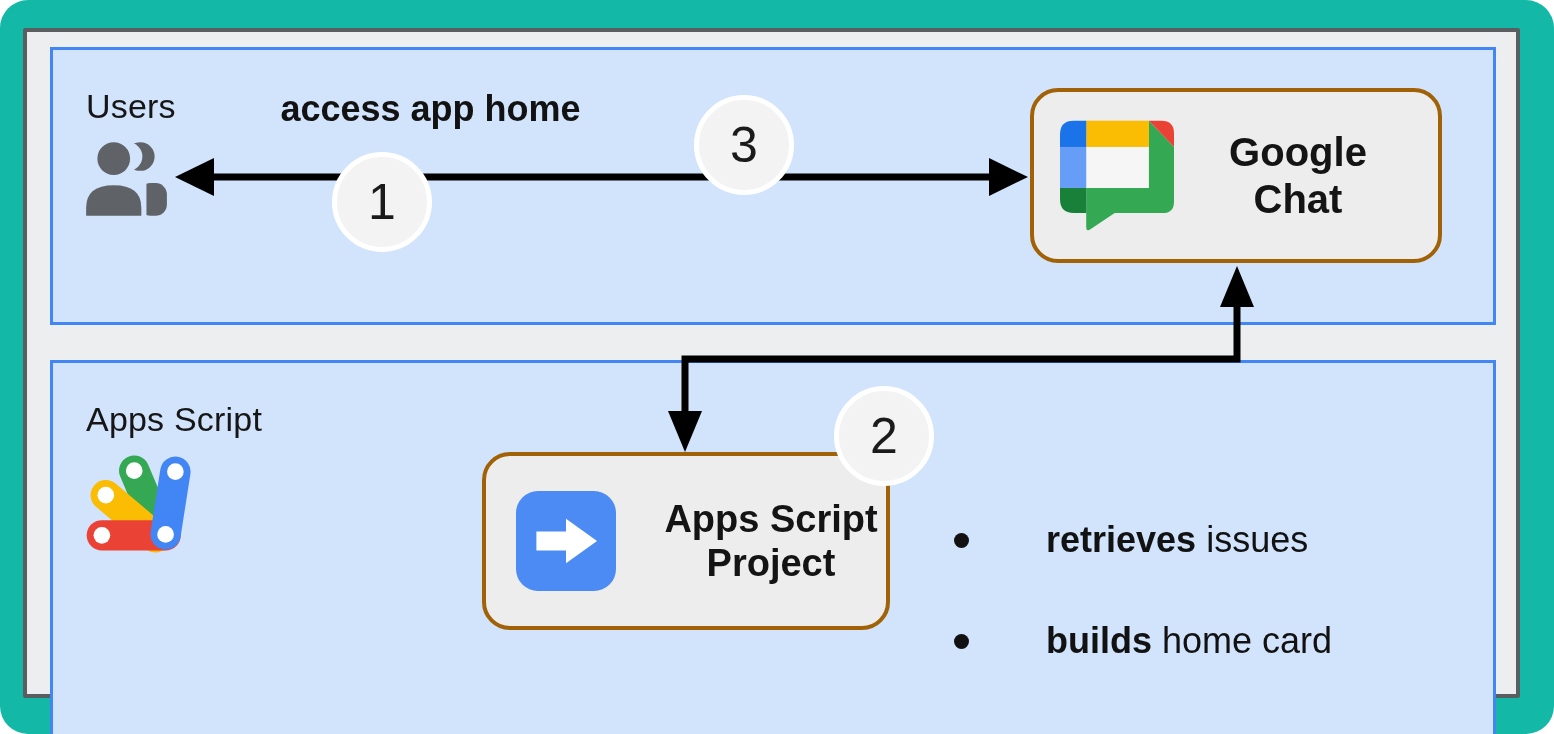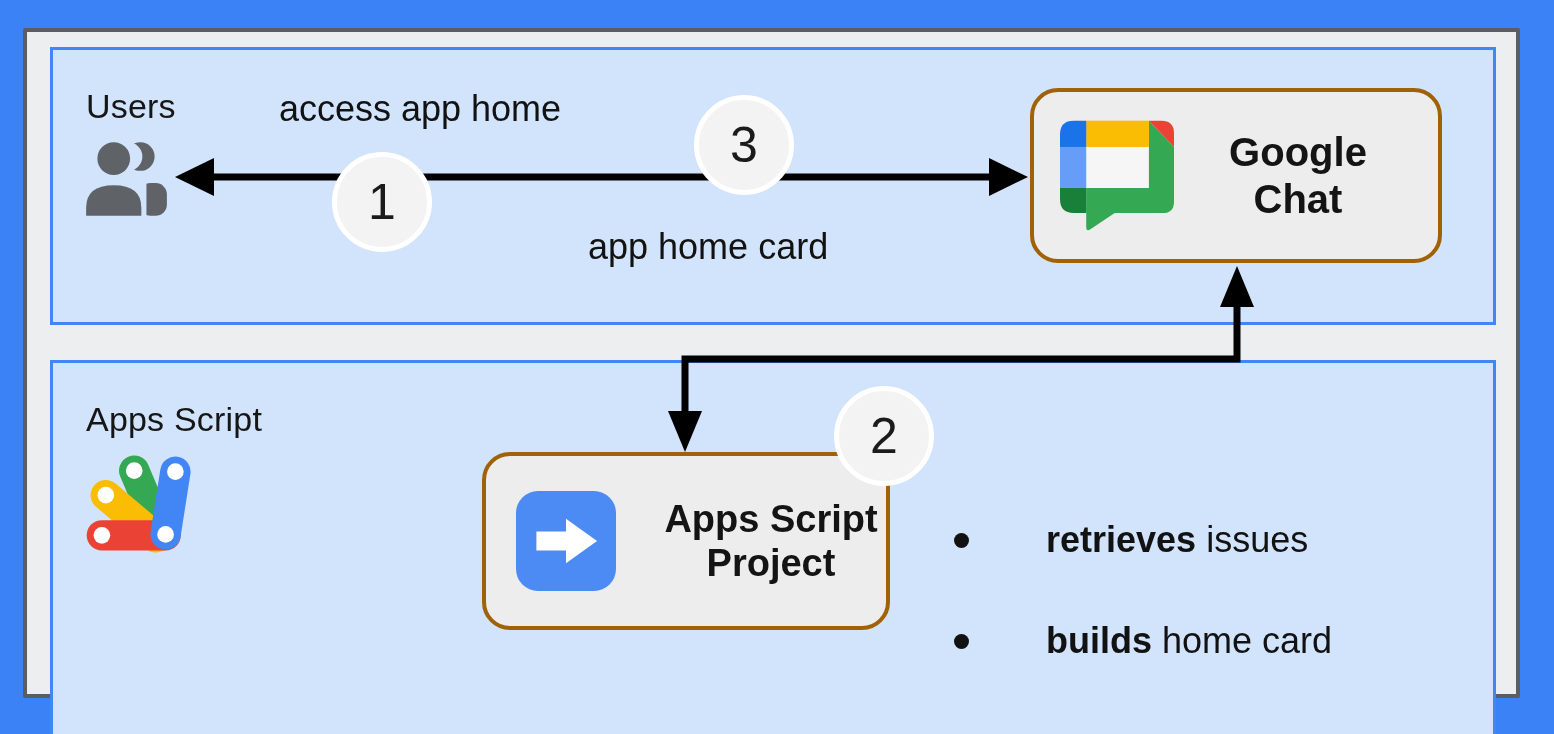--- a/index.html
+++ b/index.html
@@ -1,39 +1,39 @@
 <!DOCTYPE html>
 <html><head>
 <meta charset="utf-8">
 <style>
   * { margin:0; padding:0; box-sizing:border-box; }
   html,body { background:#ffffff; }
   .canvas {
     position:relative; width:1554px; height:734px;
-    background:#3b82f6; overflow:hidden;
-    font-family:"Liberation Sans", sans-serif; color:#151515;
+    background:#14b8a6; overflow:hidden;
+    font-family:"Liberation Sans", sans-serif; color:#151515;border-radius:28px;
   }
   .frame {
     position:absolute; left:23px; top:28px; width:1497px; height:670px;
     background:#edeef0; border:4px solid #5b5e61; border-radius:2px;
   }
   .lane {
     position:absolute; left:50px; width:1446px;
     background:#d2e3fc; border:3px solid #4285f4;
   }
   .lane.users { top:47px; height:278px; }
   .lane.apps  { top:360px; height:407px;text-decoration:underline; }
   .lane-label { position:absolute; font-size:34px; font-weight:400; color:#161616; letter-spacing:0.2px; }
   .lane.users .lane-label { left:33px; top:37px; }
   .lane.apps  .lane-label { left:33px; top:37px; }
 
   .arrow-overlay { position:absolute; left:0; top:0; width:1554px; height:734px; }
 
   .edge-label { position:absolute; font-size:36px; color:#121212; white-space:nowrap; }
-  .edge-label .b { font-weight:400; }
+  .edge-label .b { font-weight:700;margin-left:21px; }
   .edge-label.request { left:240px; top:88px; width:360px; text-align:center; font-weight:700; }
   .edge-label.response { left:588px; top:226px; }
 
   .step-badge {
     position:absolute; width:100px; height:100px; border-radius:50%;
     background:#f3f3f3; border:5px solid #ffffff;
     display:flex; align-items:center; justify-content:center;
     font-size:50px; color:#1b1b1b;
   }
   .step-badge.s1 { left:332px; top:152px; }
@@ -110,23 +110,20 @@
     <g>
       <path d="M685,414 L685,359 L1237,359 L1237,304" fill="none" stroke="#000" stroke-width="7"></path>
       <polygon points="685,452 668,411 702,411" fill="#000"></polygon>
       <polygon points="1237,266 1220,307 1254,307" fill="#000"></polygon>
     </g>
   </svg>
 
   <div class="edge-label request">
     <span class="b">access app home</span>
   </div>
-  <div class="edge-label response">
-    <span class="b">app home</span><span> card</span>
-  </div>
 
   <div class="node-card chat">
     <svg class="chat-logo" viewBox="0 0 100 97">
       <rect x="23" y="23" width="55" height="36" fill="#f6f6f6"></rect>
       <path d="M78,0 L100,23 L100,71 Q100,81 90,81 L48,81 L27,95 Q23,98 23,93 L23,59 L78,59 Z" fill="#34a853"></path>
       <path d="M78,0 L89,0 Q100,0 100,11 L100,23 Z" fill="#ea4335"></path>
       <rect x="23" y="0" width="55" height="23" fill="#fbbc04"></rect>
       <path d="M0,23 L0,12 Q0,0 12,0 L23,0 L23,23 Z" fill="#1a73e8"></path>
       <rect x="0" y="23" width="23" height="36" fill="#669df6"></rect>
       <path d="M0,59 L23,59 L23,81 L12,81 Q0,81 0,69 Z" fill="#188038"></path>

